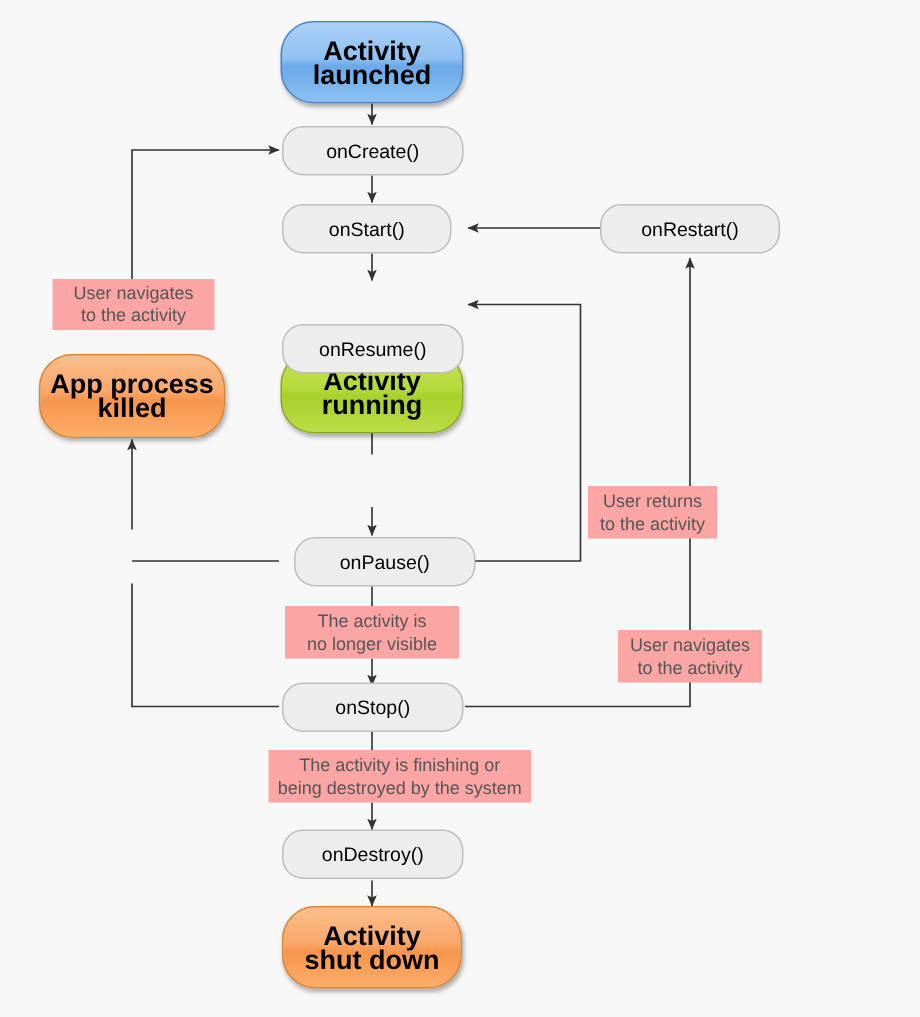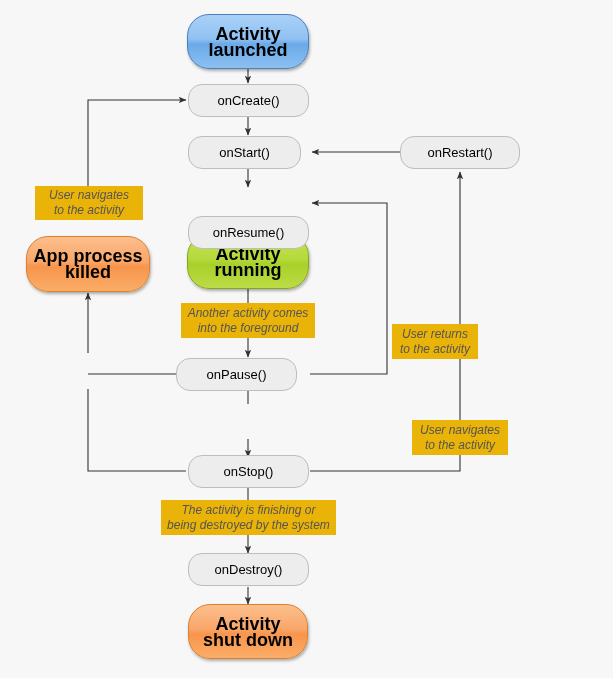--- a/index.html
+++ b/index.html
@@ -46,25 +46,24 @@
     border-radius:14px;
     font-size:13px;color:#000;
     box-sizing:border-box;
   }
 
   
   .elabel{
     position:absolute;
     display:flex;align-items:center;justify-content:center;
     text-align:center;
-    background:#eab308;
+    background:#fca5a5;
     font-size:12px;line-height:15px;color:#555;
     box-sizing:border-box;
     white-space:pre-line;
-    font-style:italic;
   }
 </style>
 </head>
 <body>
 
 <div id="diagram">
 
   <svg id="wires" viewBox="0 0 613 678" xmlns="http://www.w3.org/2000/svg">
     <defs>
       <marker id="ah" markerWidth="9" markerHeight="9" refX="7.2" refY="3.2" orient="auto" markerUnits="userSpaceOnUse">
@@ -133,46 +132,46 @@
   </div>
 
   <div class="method" style="left:188px;top:136px;width:113px;height:33px;">
     <span>onStart()</span>
   </div>
 
   <div class="method" style="left:188px;top:188px;width:121px;height:33px;margin-top:28px;">
     <span>onResume()</span>
   </div>
 
-  <div class="method" style="left:176px;top:358px;width:121px;height:33px;">
+  <div class="method" style="left:196px;top:358px;width:121px;height:33px;">
     <span>onPause()</span>
   </div>
 
   <div class="method" style="left:188px;top:455px;width:121px;height:33px;">
     <span>onStop()</span>
   </div>
 
   <div class="method" style="left:188px;top:553px;width:121px;height:33px;">
     <span>onDestroy()</span>
   </div>
 
   <div class="method" style="left:400px;top:136px;width:120px;height:33px;">
     <span>onRestart()</span>
   </div>
 
   <div class="elabel" style="left:35px;top:186px;width:108px;height:34px;">User navigates
 to the activity</div>
 
-  <div class="elabel" style="left:181px;top:303px;width:134px;height:35px;">Another activity comes
-into the foreground</div>
 
   <div class="elabel" style="left:344px;top:324px;width:86px;height:35px;margin-left:48px;">User returns
 to the activity</div>
 
 
+  <div class="elabel" style="left:190px;top:404px;width:116px;height:35px;">The activity is
+no longer visible</div>
 
   <div class="elabel" style="left:412px;top:420px;width:96px;height:35px;">User navigates
 to the activity</div>
 
-  <div class="elabel" style="left:161px;top:500px;width:175px;height:35px;">The activity is finishing or
+  <div class="elabel" style="left:179px;top:500px;width:175px;height:35px;">The activity is finishing or
 being destroyed by the system</div>
 
 </div>
 
 </body></html>

